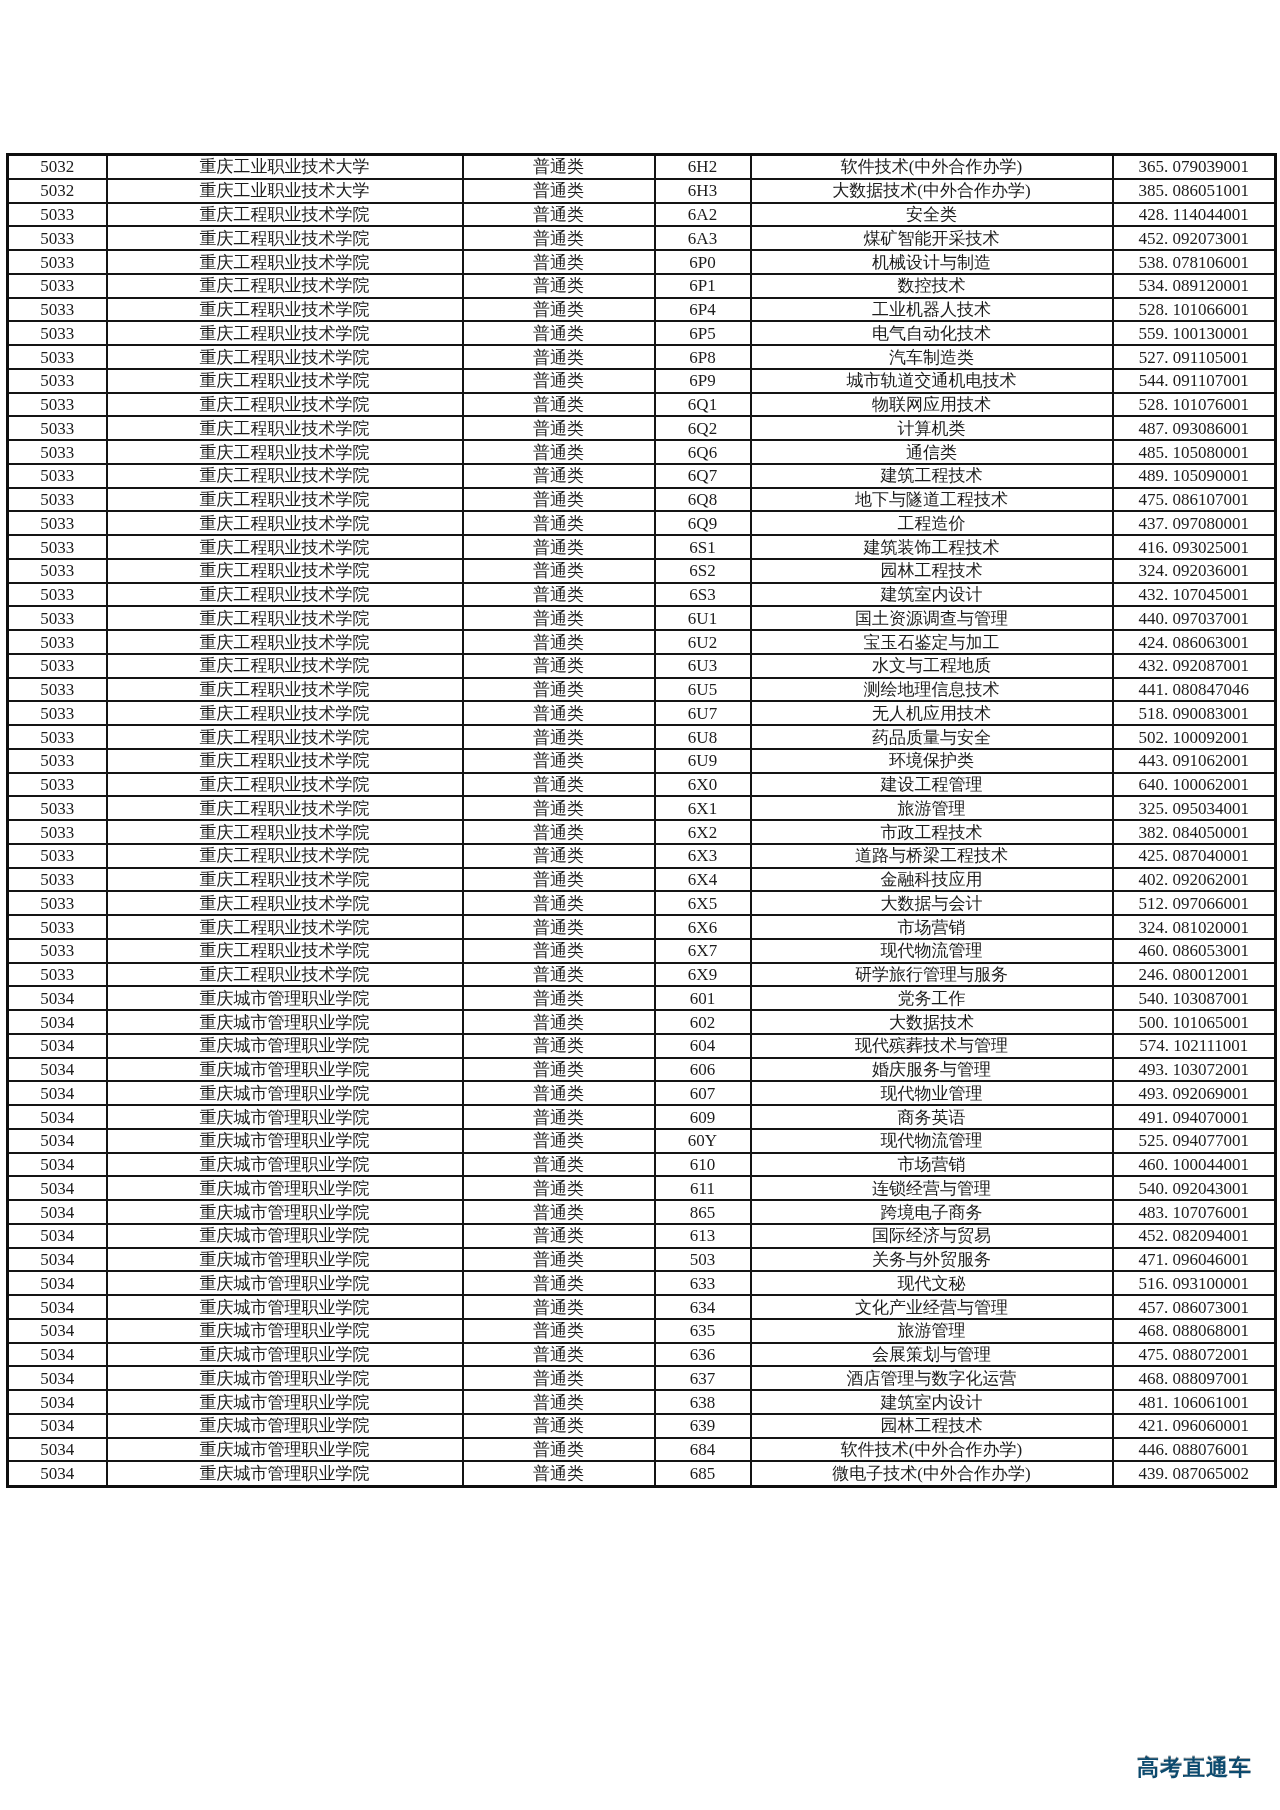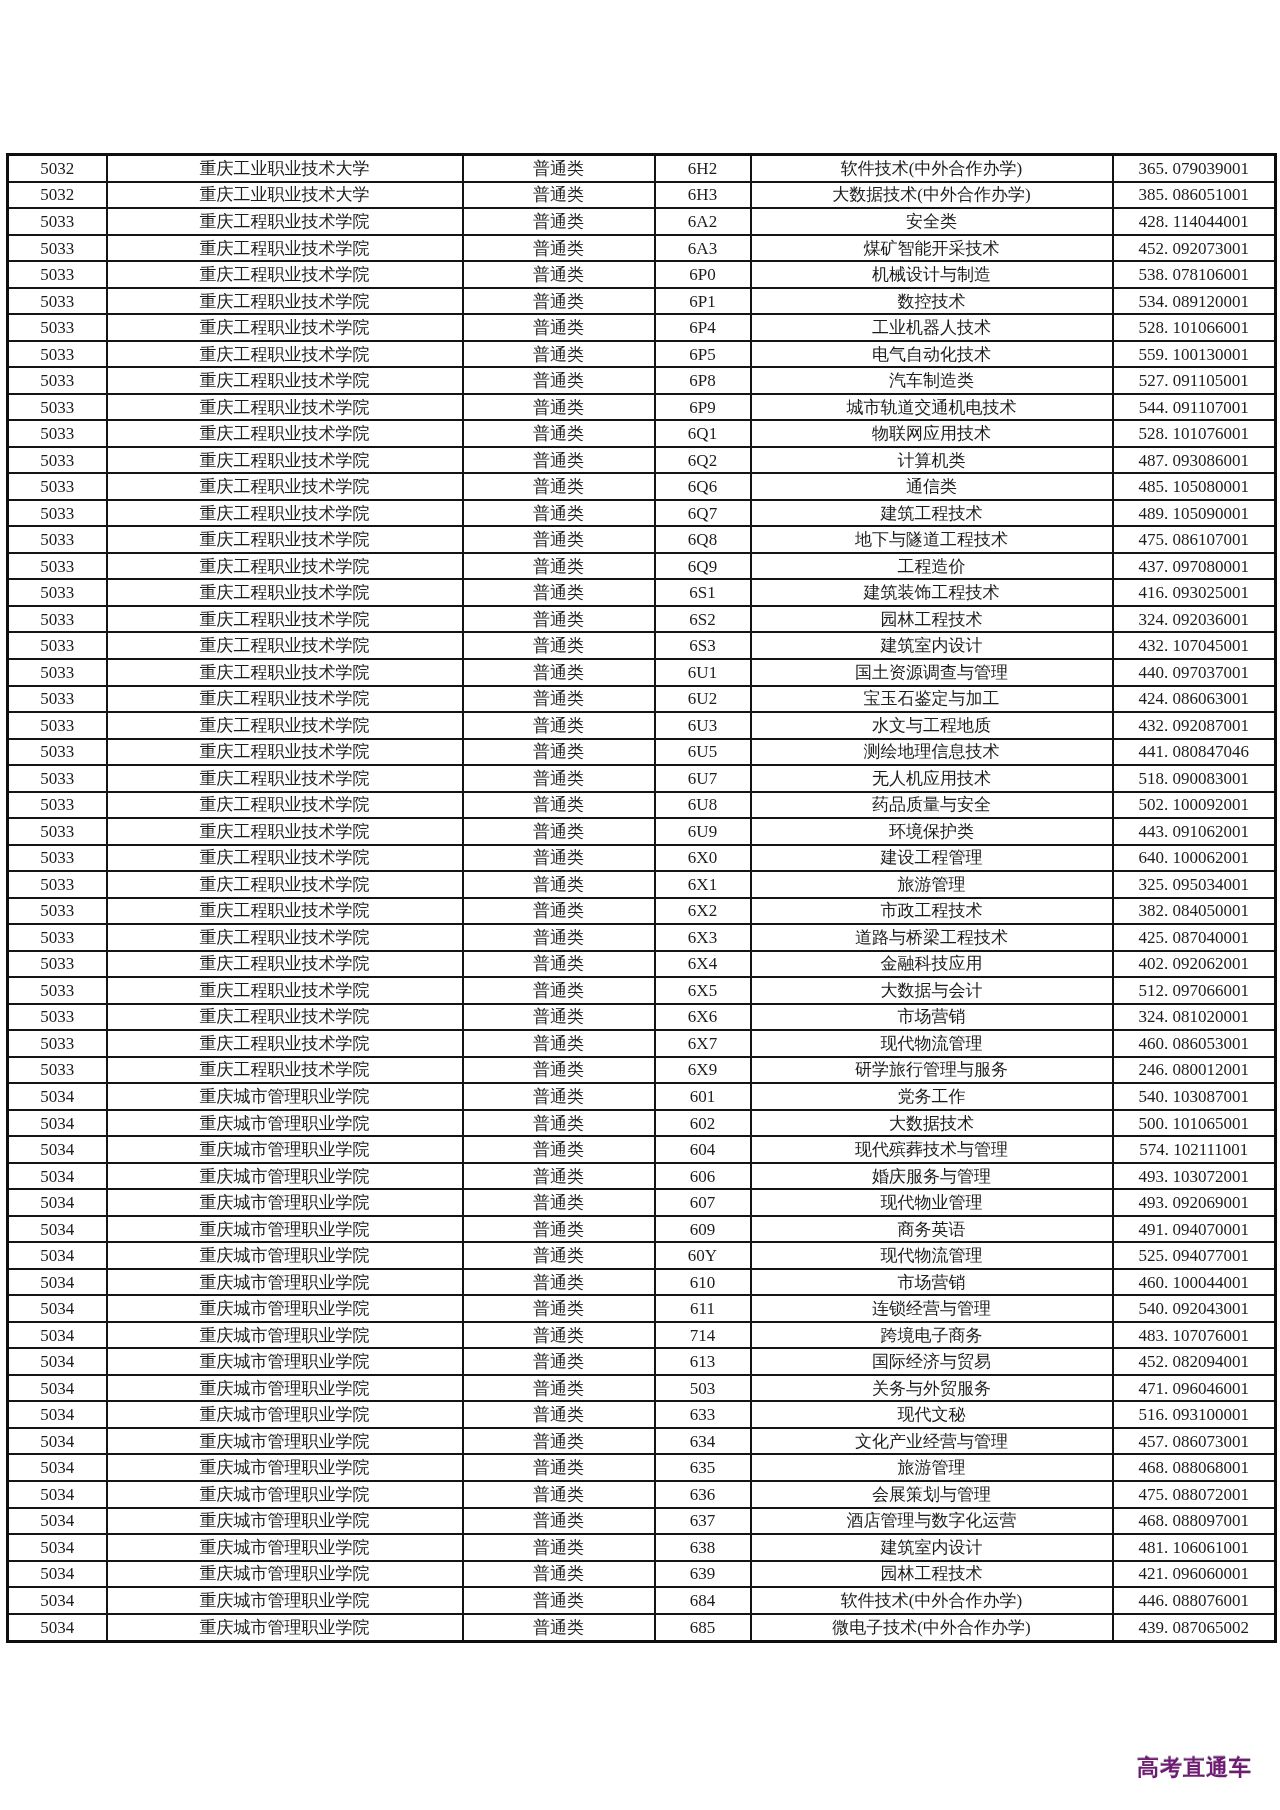--- a/index.html
+++ b/index.html
@@ -15,21 +15,21 @@
   .page {
     position: absolute;
     inset: 0;
     background: #ffffff;
   }
   table.score-table {
     position: absolute;
     left: 6px;
     top: 153px;
     width: 1268px;
-    height: 1490px;
+    height: 1335px;
     border-collapse: collapse;
     table-layout: fixed;
     border: 3px solid #0e0e0e;
     font-family: Liberation Serif, serif;
   }
   table.score-table td {
     border: 2px solid #141414;
     text-align: center;
     vertical-align: middle;
     font-size: 17px;
@@ -45,21 +45,21 @@
   col.w-major-code { width: 96px;  }
   col.w-major-name { width: 362px; }
   col.w-score      { width: 163px; }
   .watermark {
     position: absolute;
     top: 1753px;
     right: 28px;
     font-family: Liberation Sans, sans-serif;
     font-size: 22px;
     font-weight: bold;
-    color: #701a75;
+    color: #0c4a6e;
     letter-spacing: 1px;
     text-shadow: 0 1px 0 #ffffff, 0 -1px 0 #aaaaaa;
   }
 </style>
 </head>
 <body>
 
 <div class="page">
 
   <table class="score-table">
@@ -421,21 +421,21 @@
           <td>重庆城市管理职业学院</td>
           <td>普通类</td>
           <td>611</td>
           <td>连锁经营与管理</td>
           <td>540. 092043001</td>
         </tr>
         <tr>
           <td>5034</td>
           <td>重庆城市管理职业学院</td>
           <td>普通类</td>
-          <td>714</td>
+          <td>865</td>
           <td>跨境电子商务</td>
           <td>483. 107076001</td>
         </tr>
         <tr>
           <td>5034</td>
           <td>重庆城市管理职业学院</td>
           <td>普通类</td>
           <td>613</td>
           <td>国际经济与贸易</td>
           <td>452. 082094001</td>

